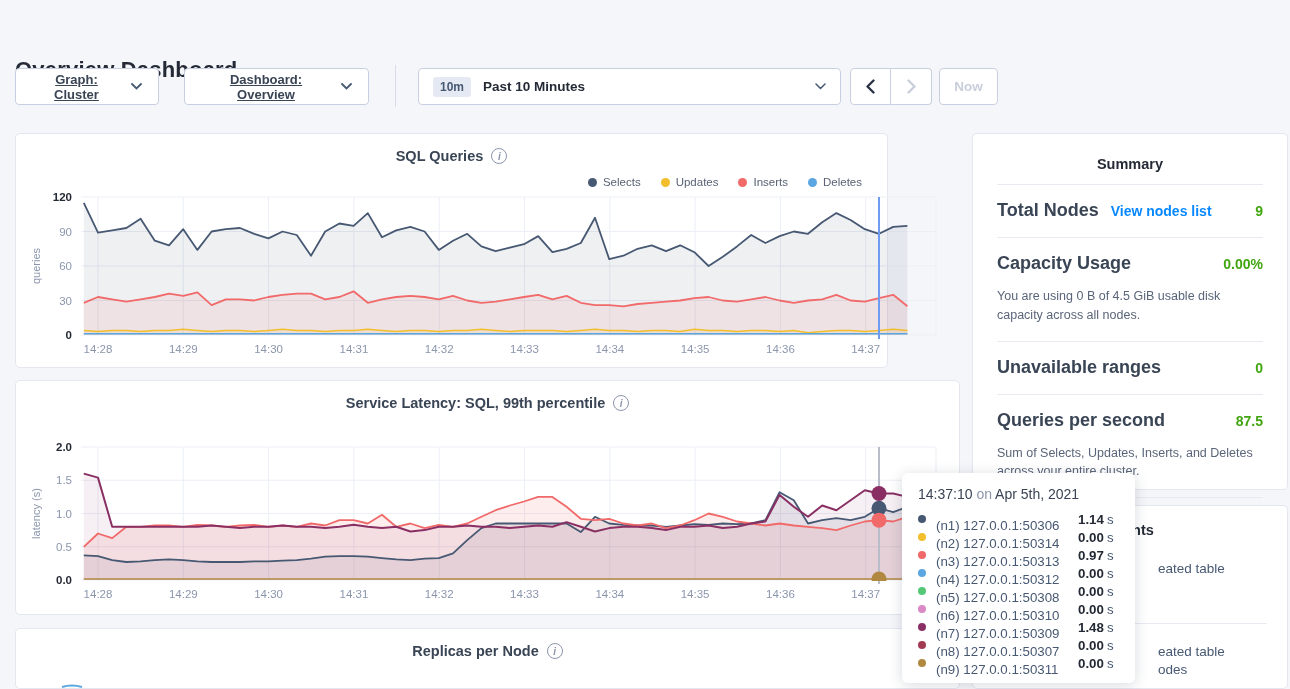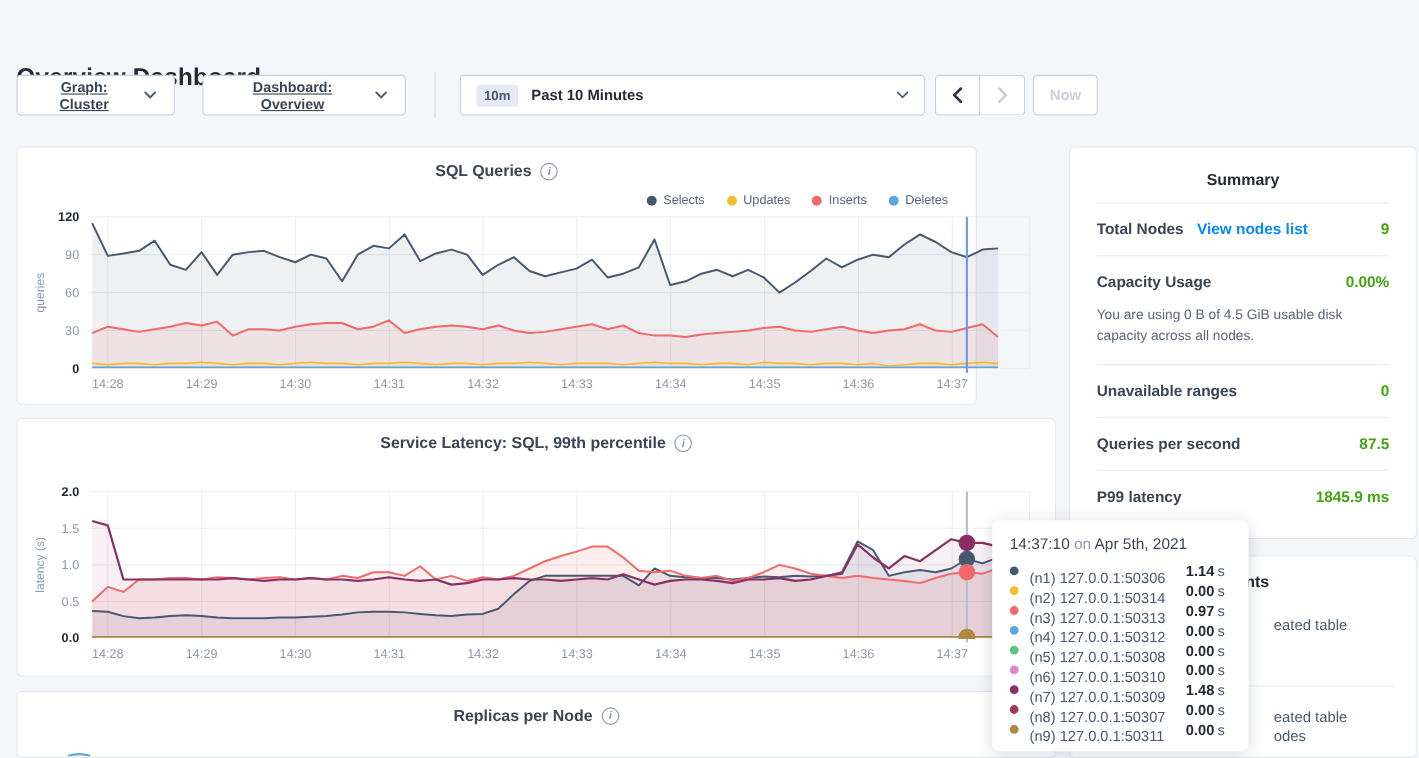--- a/index.html
+++ b/index.html
@@ -44,21 +44,21 @@
 
   .legend { position:absolute; right:25px; top:42px; display:flex; gap:20px; }
   .lg-item { display:flex; align-items:center; gap:6px; font-size:11.5px; color:#586274; cursor:pointer; }
   .lg-dot { width:9px; height:9px; border-radius:50%; display:inline-block; }
 
   
   .summary-inner { padding:14px 24px 0 24px; }
   .summary-head { text-align:center; font-size:14.5px; font-weight:700; color:#242a35; padding:8px 0 12px 0; }
   .srow { padding:15px 0 16px 0; border-top:1px solid #e7eaf3; }
   .srow-line { display:flex; align-items:baseline; }
-  .srow-label { font-size:14px; font-weight:700; color:#394455; }
+  .srow-label { font-size:18px; font-weight:700; color:#394455; }
   .srow-link { font-size:14px; font-weight:700; color:#0788ff; margin-left:12px; cursor:pointer; }
   .srow-value { margin-left:auto; font-size:14px; font-weight:700; color:#41a510; }
   .srow-desc { margin-top:13px; font-size:12.5px; line-height:1.5; color:#5a6579; }
 
   
   .events-head { text-align:center; font-size:14.5px; font-weight:700; color:#242a35; padding-top:16px; }
   .ev-frag { position:absolute; font-size:13.5px; color:#475872; white-space:nowrap; }
   .ev-sep { position:absolute; left:20px; right:20px; height:1px; background:#e7eaf3; }
 
   
@@ -281,20 +281,21 @@
           <span class="srow-label">Unavailable ranges</span>
           <span class="srow-value">0</span>
         </div>
       </div>
 
       <div class="srow">
         <div class="srow-line">
           <span class="srow-label">Queries per second</span>
           <span class="srow-value">87.5</span>
         </div>
+        <div class="srow-desc">Sum of Selects, Updates, Inserts, and Deletes across your entire cluster.</div>
       </div>
 
       <div class="srow">
         <div class="srow-line">
           <span class="srow-label">P99 latency</span>
           <span class="srow-value">1845.9 ms</span>
         </div>
       </div>
     </div>
   </div>

